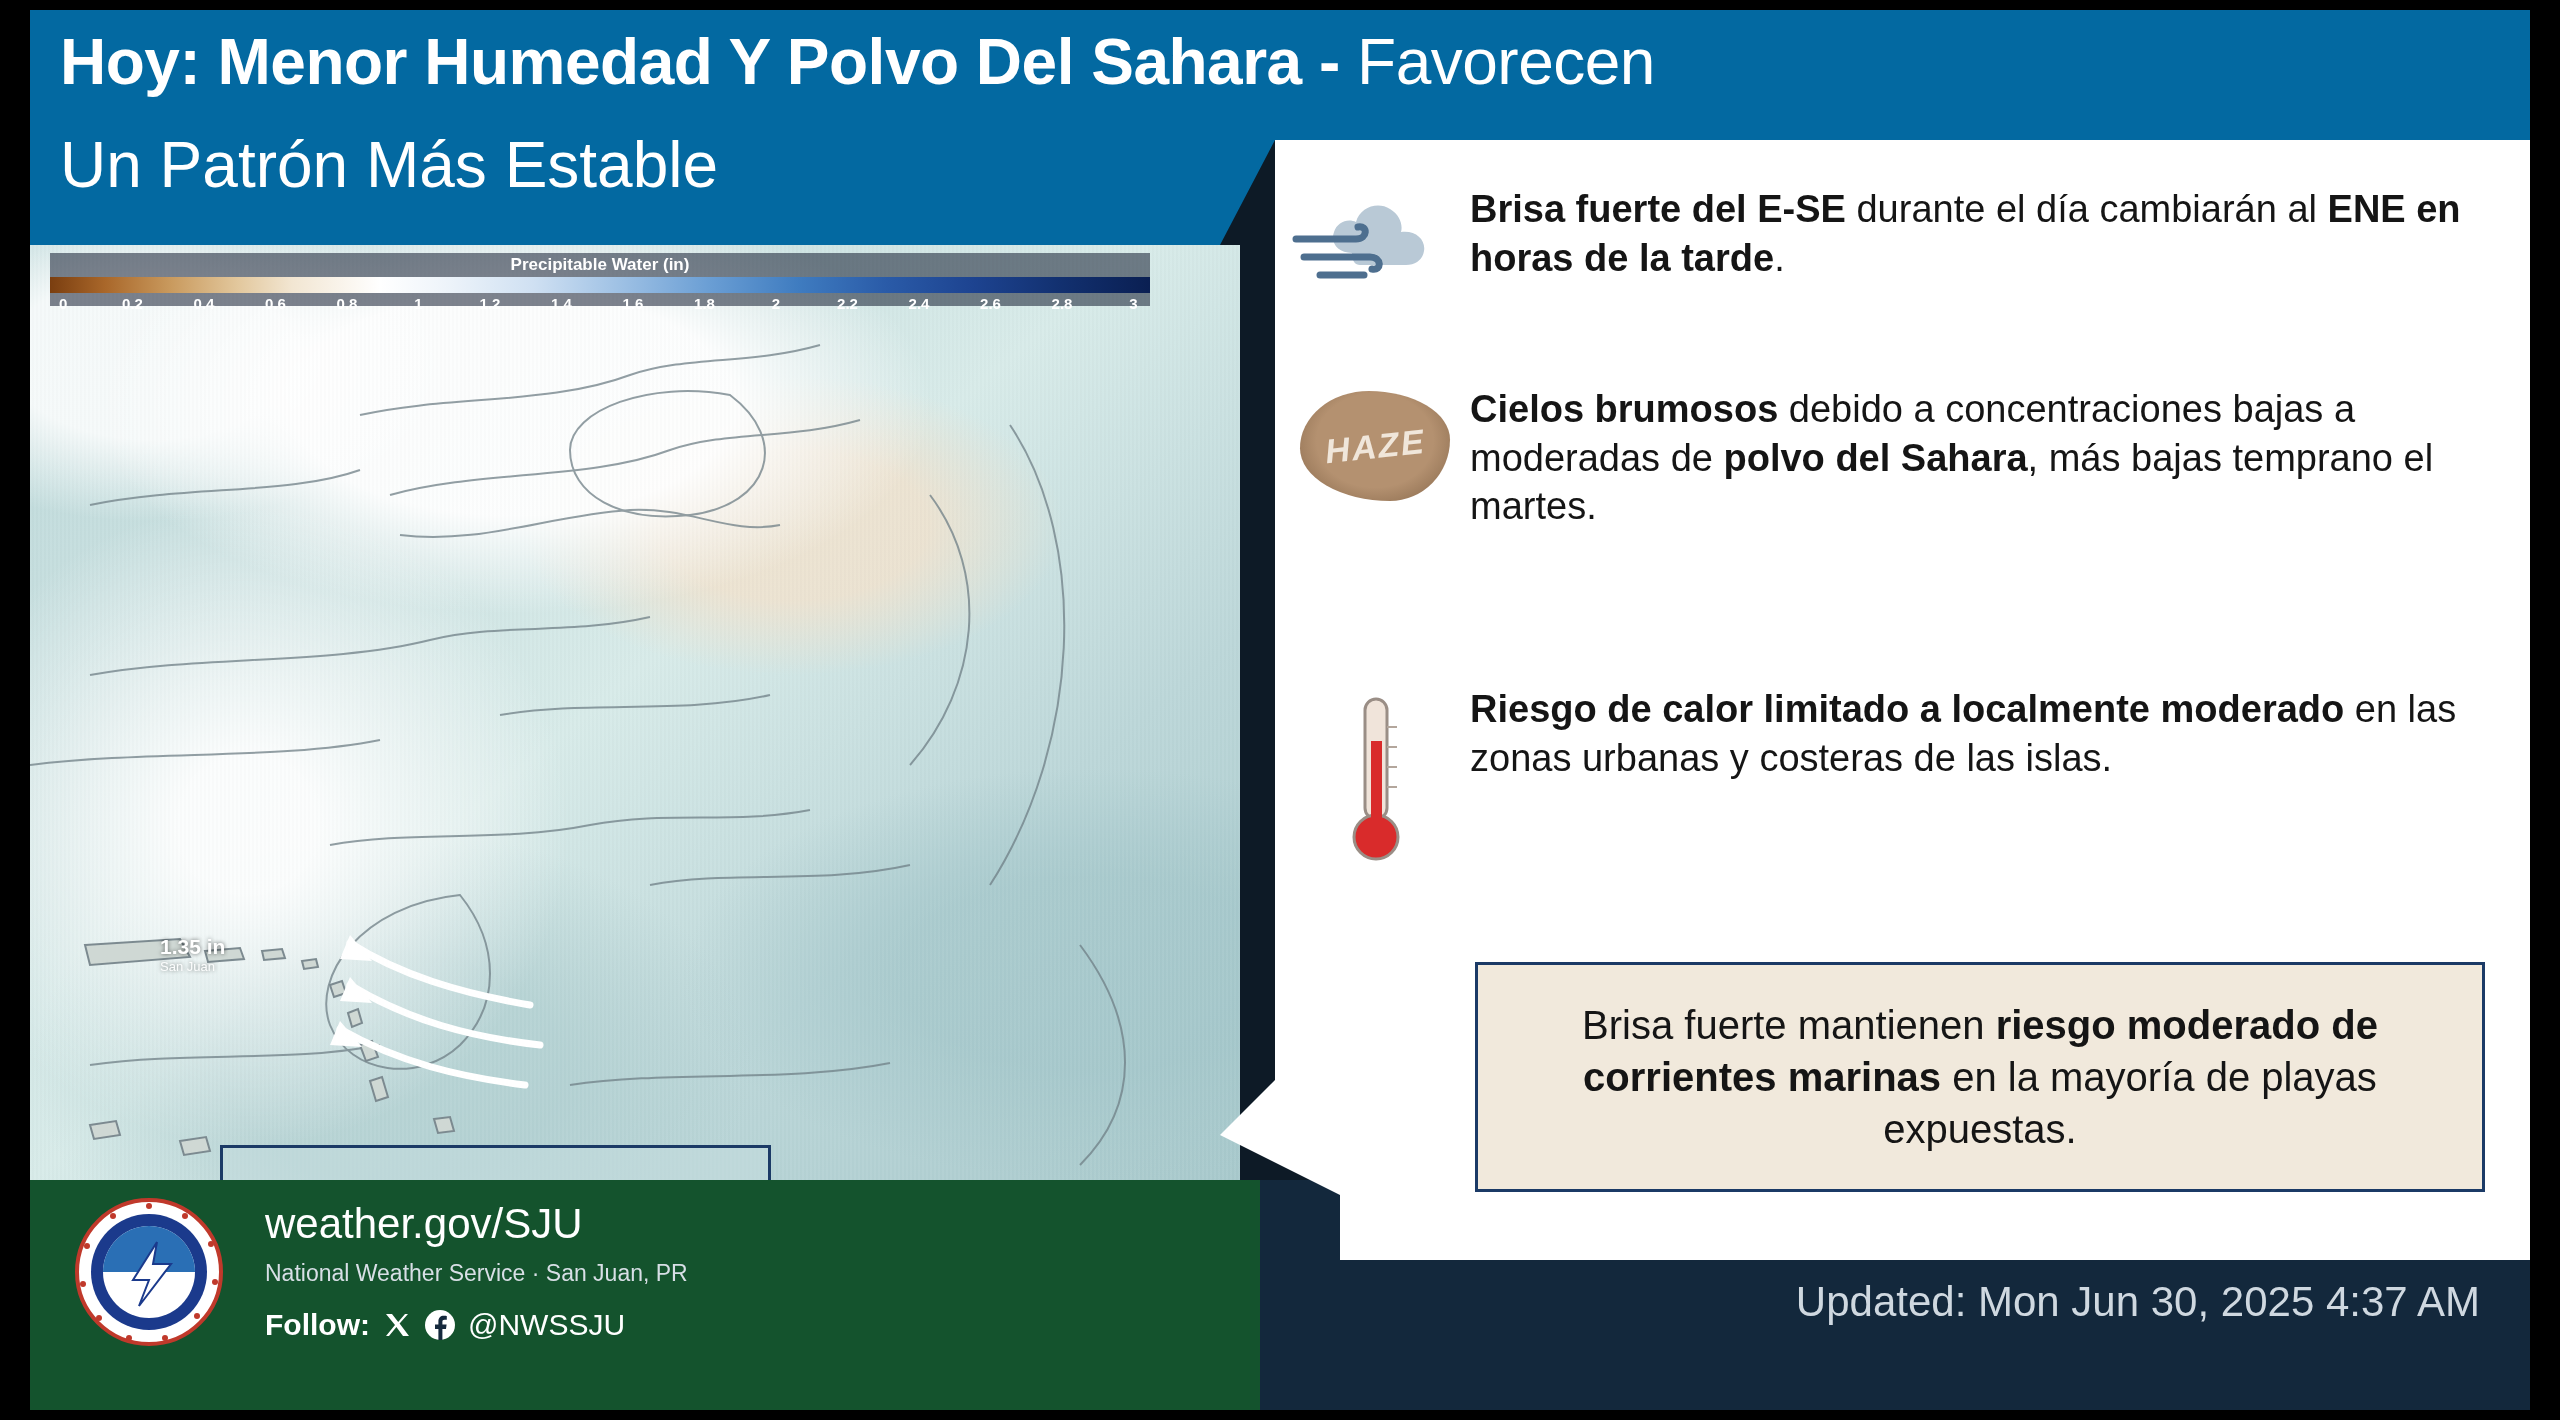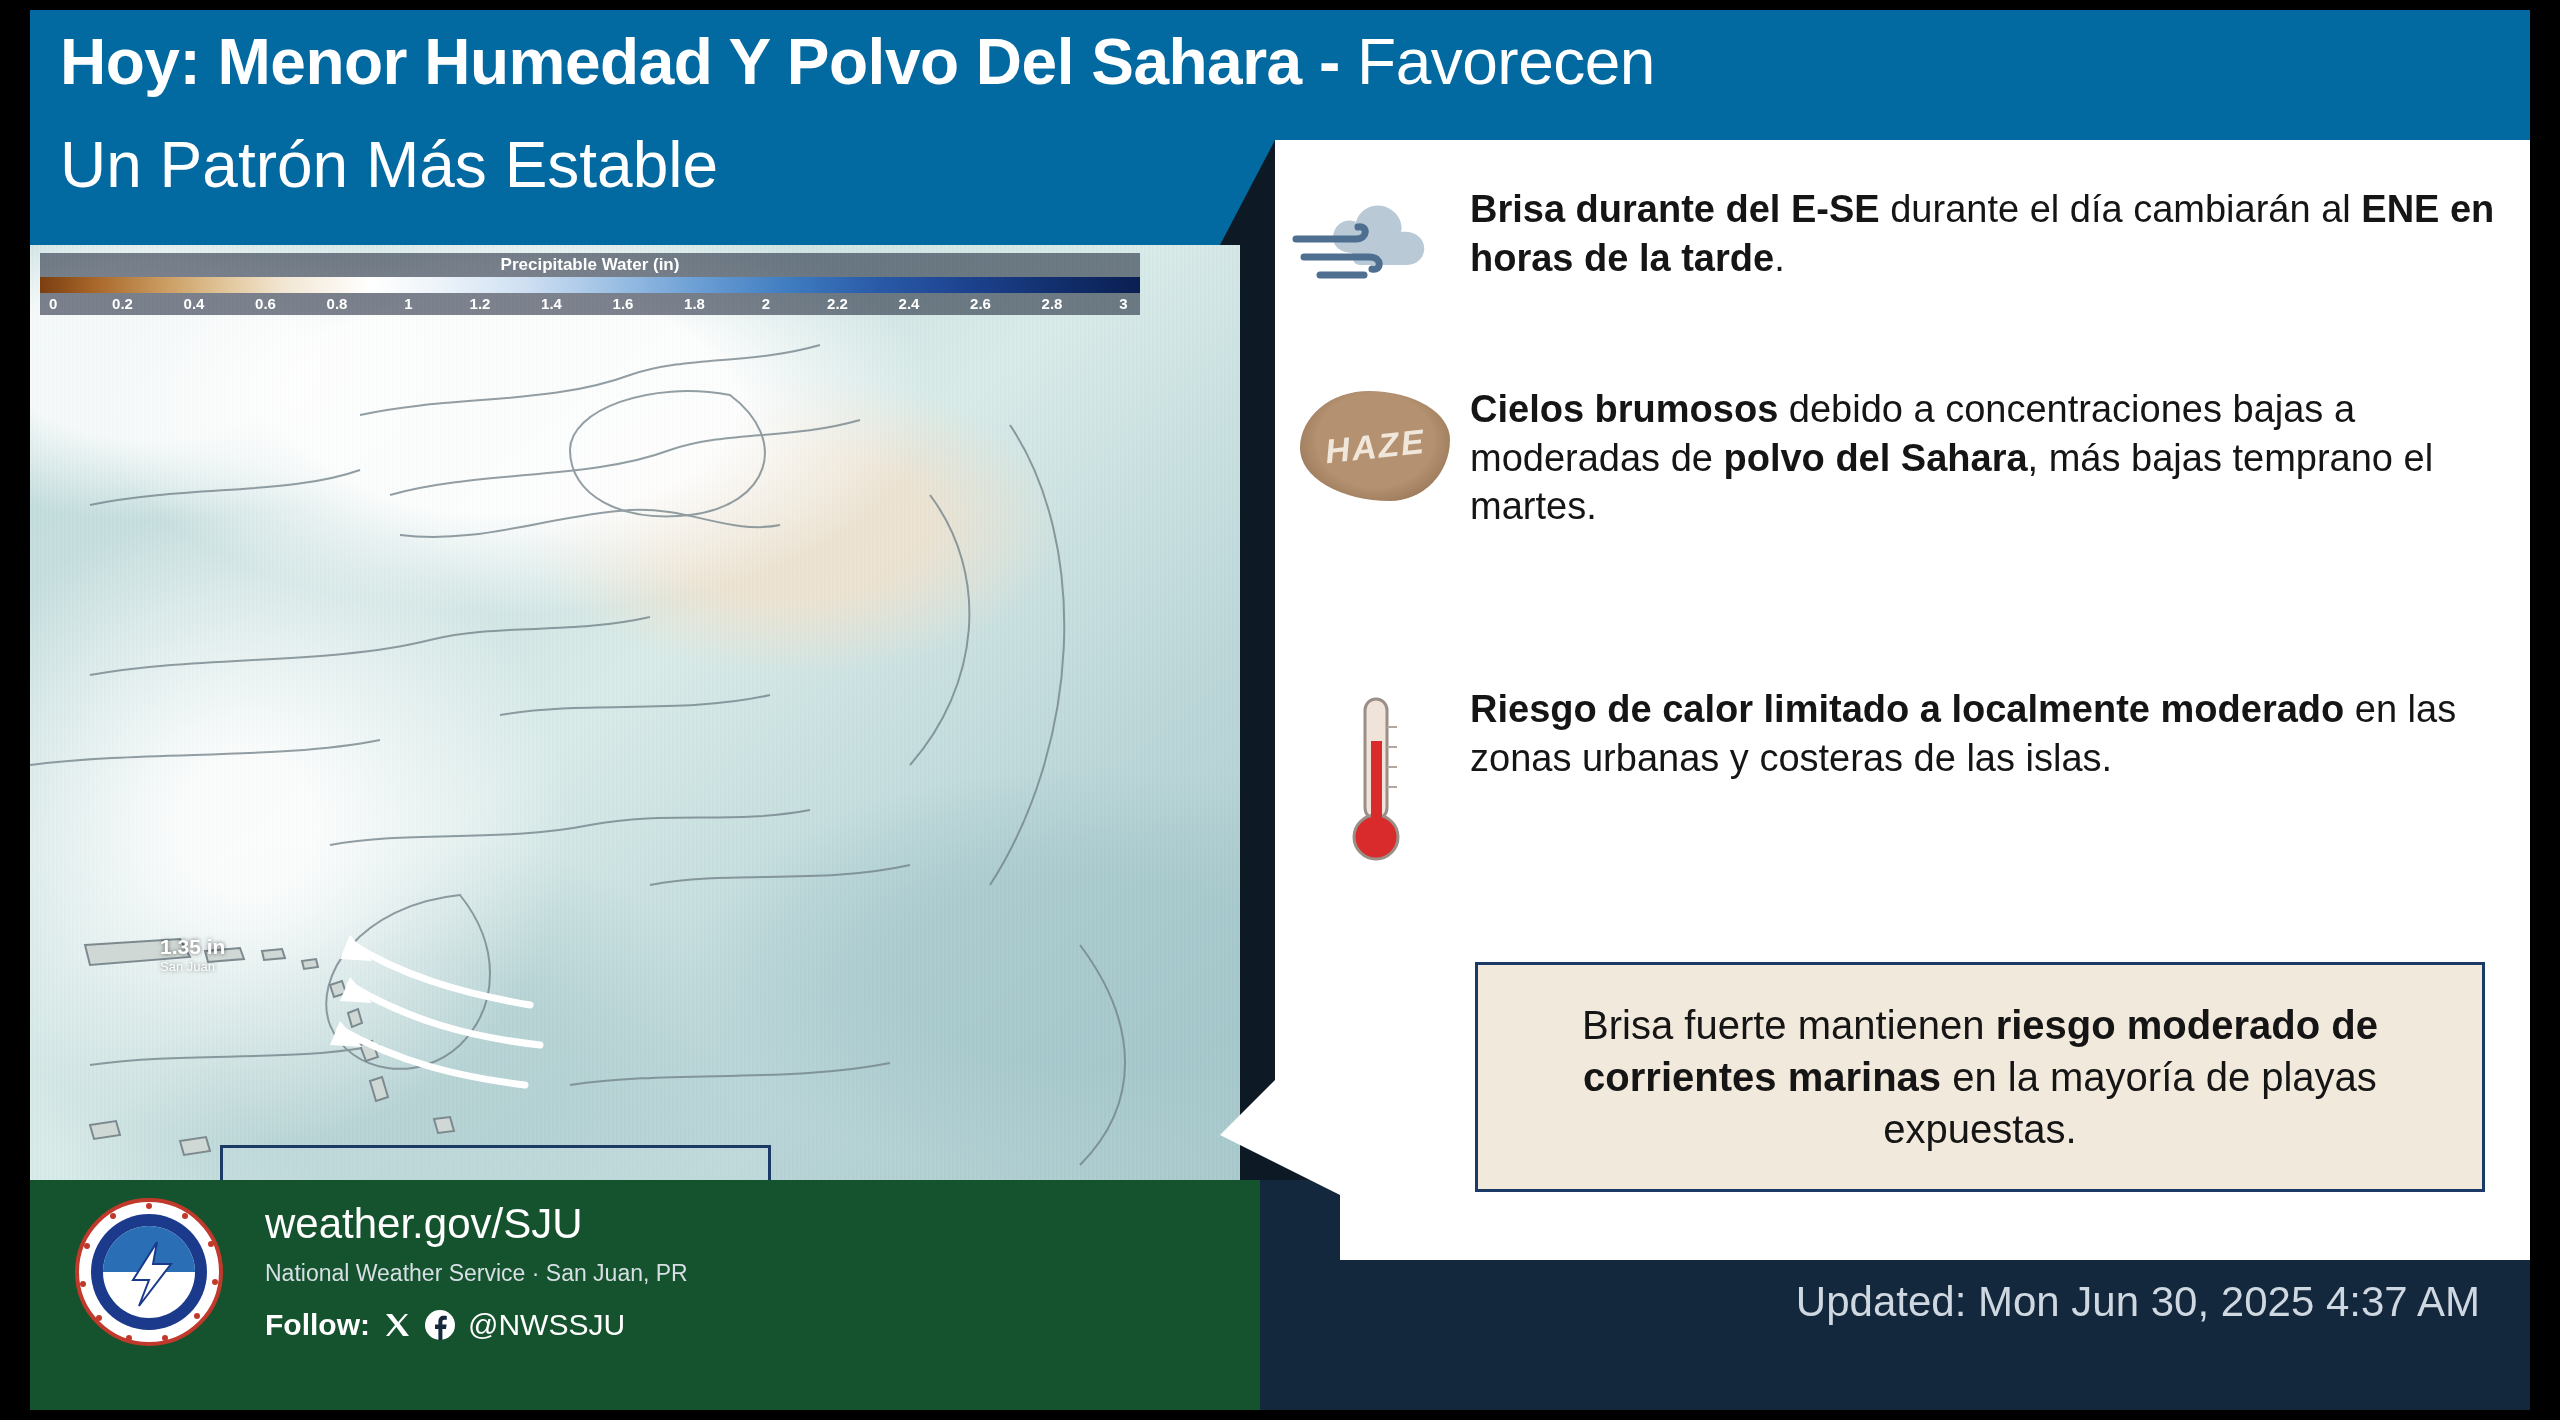--- a/index.html
+++ b/index.html
@@ -90,23 +90,23 @@
     background-image:
       repeating-linear-gradient(90deg, rgba(255,255,255,0.05) 0 2px, rgba(0,0,0,0.02) 2px 4px);
     opacity: 0.6;
   }
   .map-svg {
     position: absolute;
     inset: 0;
   }
   .colorbar {
     position: absolute;
-    left: 10px; top: 8px;
+    left: 20px; top: 8px;
     width: 1100px;
-    height: 62px;
+    height: 53px;
     background: rgba(20,30,50,0.55);
     z-index: 4;
   }
   .colorbar-title {
     position: absolute;
     left: 0; top: 2px;
     width: 1100px;
     text-align: center;
     color: #ffffff;
     font-size: 17px;
@@ -395,21 +395,21 @@
             <svg width="170" height="110" viewBox="0 0 170 110">
               <path d="M62 62 C 48 62, 40 52, 44 41 C 47 31, 58 27, 66 31 C 70 16, 88 10, 100 18 C 110 24, 113 34, 111 41 C 126 39, 136 49, 134 60 C 133 68, 126 74, 116 74 L 70 74 C 65 74, 62 70, 62 62 Z" fill="#b9c9d6"></path>
               <g stroke="#4e6f8f" stroke-width="7" fill="none" stroke-linecap="round">
                 <path d="M6 48 H 66 C 78 48, 78 34, 68 36"></path>
                 <path d="M14 66 H 80 C 92 66, 92 80, 82 78"></path>
                 <path d="M30 84 H 74"></path>
               </g>
             </svg>
           </div>
           <div class="bullet-text">
-            <b>Brisa durante del E-SE</b><span> durante el día cambiarán al </span><b>ENE en horas de la tarde</b><span>.</span>
+            <b>Brisa fuerte del E-SE</b><span> durante el día cambiarán al </span><b>ENE en horas de la tarde</b><span>.</span>
           </div>
         </div>
 
         <div class="bullet bullet2">
           <div class="bullet-icon">
             <div class="haze-blob">
                 <span>HAZE</span>
               </div>
           </div>
           <div class="bullet-text">

